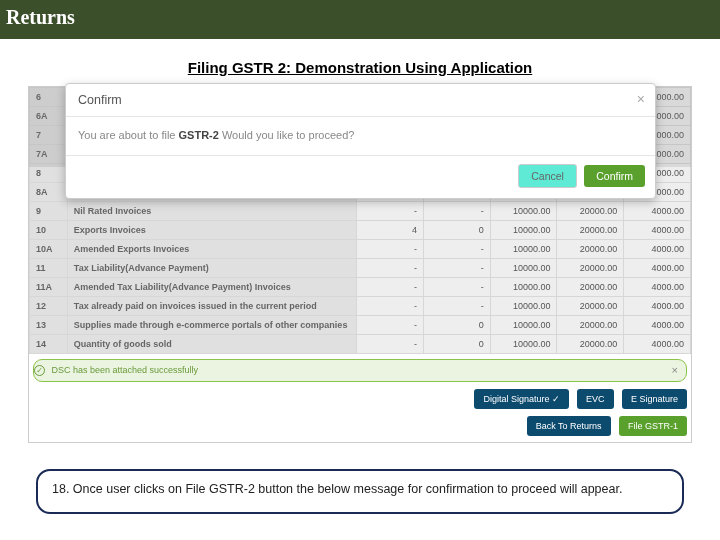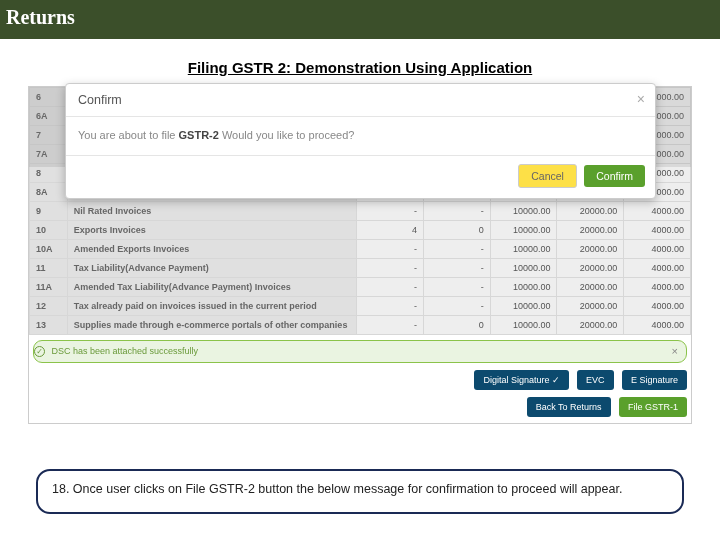--- a/index.html
+++ b/index.html
@@ -20,21 +20,21 @@
   .btnrow .b { display:inline-block; font-size:9px; color:#fff; padding:5px 9px; border-radius:3px; margin-left:4px; }
   .b.grey { background:#0c4a6e; }
   .b.green { background:#5aa02c; }
   .modal { position:absolute; left:36px; right:35px; top:-4px; background:#fff; border:1px solid #ccc; border-radius:4px; box-shadow: 0 3px 10px rgba(0,0,0,0.25); z-index:10; font-size:12px; color:#666; }
   .modal .m-h { padding:9px 12px; border-bottom:1px solid #e5e5e5; font-size:12.5px; color:#555; position:relative; }
   .modal .m-h .x { position:absolute; right:10px; top:7px; color:#aaa; font-size:14px; cursor:pointer; }
   .modal .m-b { padding:12px 12px 14px; font-size:11px; color:#888; }
   .modal .m-b b { color:#444; }
   .modal .m-f { padding:8px 10px 10px; text-align:right; border-top:1px solid #e5e5e5; }
   .mb { display:inline-block; font-size:10.5px; padding:5px 12px; border-radius:3px; margin-left:4px; cursor:pointer; }
-  .mb.cancel { background:#fde047; color:#666; border:1px solid #ccc; }
+  .mb.cancel { background:#5eead4; color:#666; border:1px solid #ccc; }
   .mb.confirm { background:#5aa02c; color:#fff; }
   .caption { position:absolute; left:36px; right:36px; bottom:26px; background:#fff; border:2px solid #1a2a55; border-radius:14px; padding:10px 14px 14px; font-size:12.5px; color:#222; line-height:1.35; }
   .dimlayer { position:absolute; inset:0; background:rgba(120,120,120,0.18); pointer-events:none; z-index:5; }
   .dimlayer.upper { bottom:auto; height:80px; }
 </style>
 </head>
 <body>
 
 <div class="hdr">
   <h1>Returns</h1>
@@ -156,20 +156,29 @@
         </tr>
         <tr>
           <td class="idx">13</td>
           <td class="desc">Supplies made through e-commerce portals of other companies</td>
           <td class="num">-</td>
           <td class="num">0</td>
           <td class="num">10000.00</td>
           <td class="num">20000.00</td>
           <td class="num">4000.00</td>
         </tr>
+        <tr>
+          <td class="idx">14</td>
+          <td class="desc">Quantity of goods sold</td>
+          <td class="num">-</td>
+          <td class="num">0</td>
+          <td class="num">10000.00</td>
+          <td class="num">20000.00</td>
+          <td class="num">4000.00</td>
+        </tr>
       </tbody>
     </table>
 
   <div style="padding:5px 4px 0 4px;">
     <div class="success">
       <span class="chk">✓</span>
       <span>DSC has been attached successfully</span>
       <span class="x">×</span>
     </div>
   </div>

